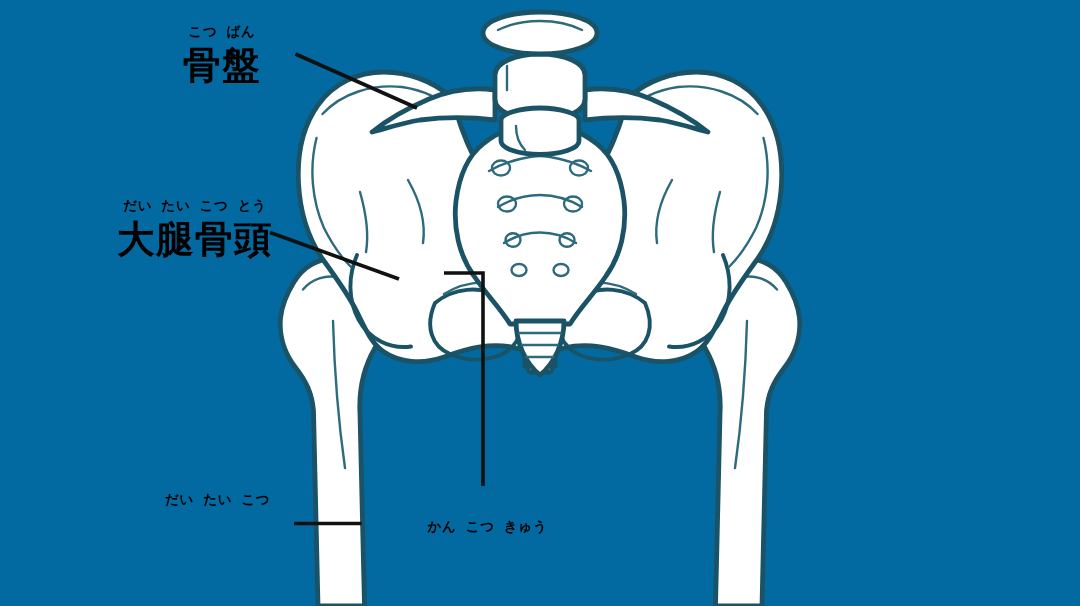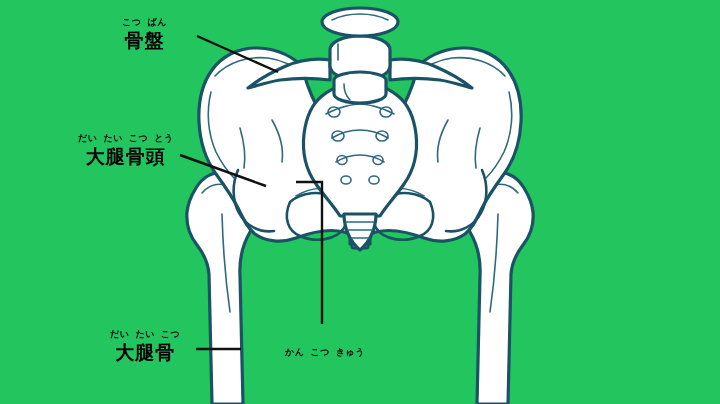--- a/index.html
+++ b/index.html
@@ -4,21 +4,21 @@
 <style>
   html, body {
     margin: 0;
     padding: 0;
     background: #ffffff;
   }
   #stage {
     position: relative;
     width: 720px;
     height: 404px;
-    background: #22c55e;
+    background: #0369a1;
     overflow: hidden;
     font-family: "DejaVu Sans", "Liberation Sans", sans-serif;
   }
   #figure {
     position: absolute;
     left: 0;
     top: 0;
     width: 720px;
     height: 404px;
   }
@@ -38,21 +38,21 @@
     letter-spacing: 0.5px;
     margin-bottom: 2px;
     height: 11px;
   }
   .ruby-row span {
     display: inline-block;
     min-width: 13px;
     text-align: center;
   }
   .main-text {
-    font-size: 19px;
+    font-size: 25px;
     font-weight: 700;
     letter-spacing: 1px;
     text-align: center;
   }
   .label.pelvis        { left: 122px; top: 18px; }
   .label.femoral-head  { left: 78px;  top: 134px; }
   .label.femur         { left: 110px; top: 330px; }
   .label.acetabulum    { left: 285px; top: 348px; }
 </style>
 </head>
@@ -306,21 +306,20 @@
     </div>
     <div class="main-text">大腿骨頭</div>
   </div>
 
   <div class="label femur">
     <div class="ruby-row">
       <span>だい</span>
       <span>たい</span>
       <span>こつ</span>
     </div>
-    <div class="main-text">大腿骨</div>
   </div>
 
   <div class="label acetabulum">
     <div class="ruby-row">
       <span>かん</span>
       <span>こつ</span>
       <span>きゅう</span>
     </div>
   </div>
 

